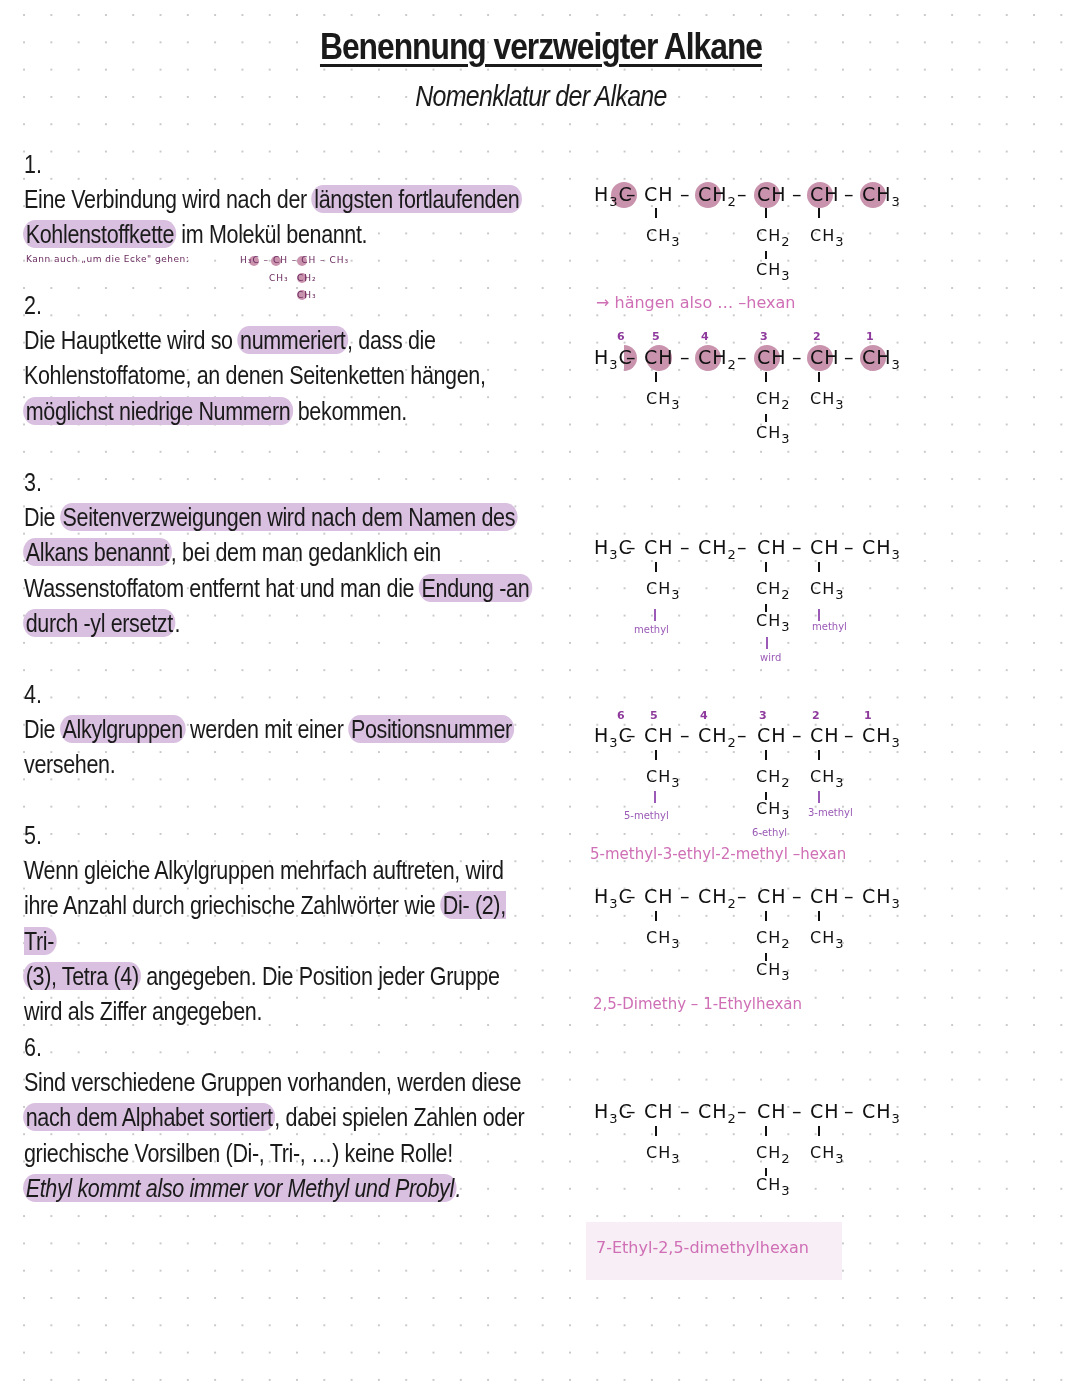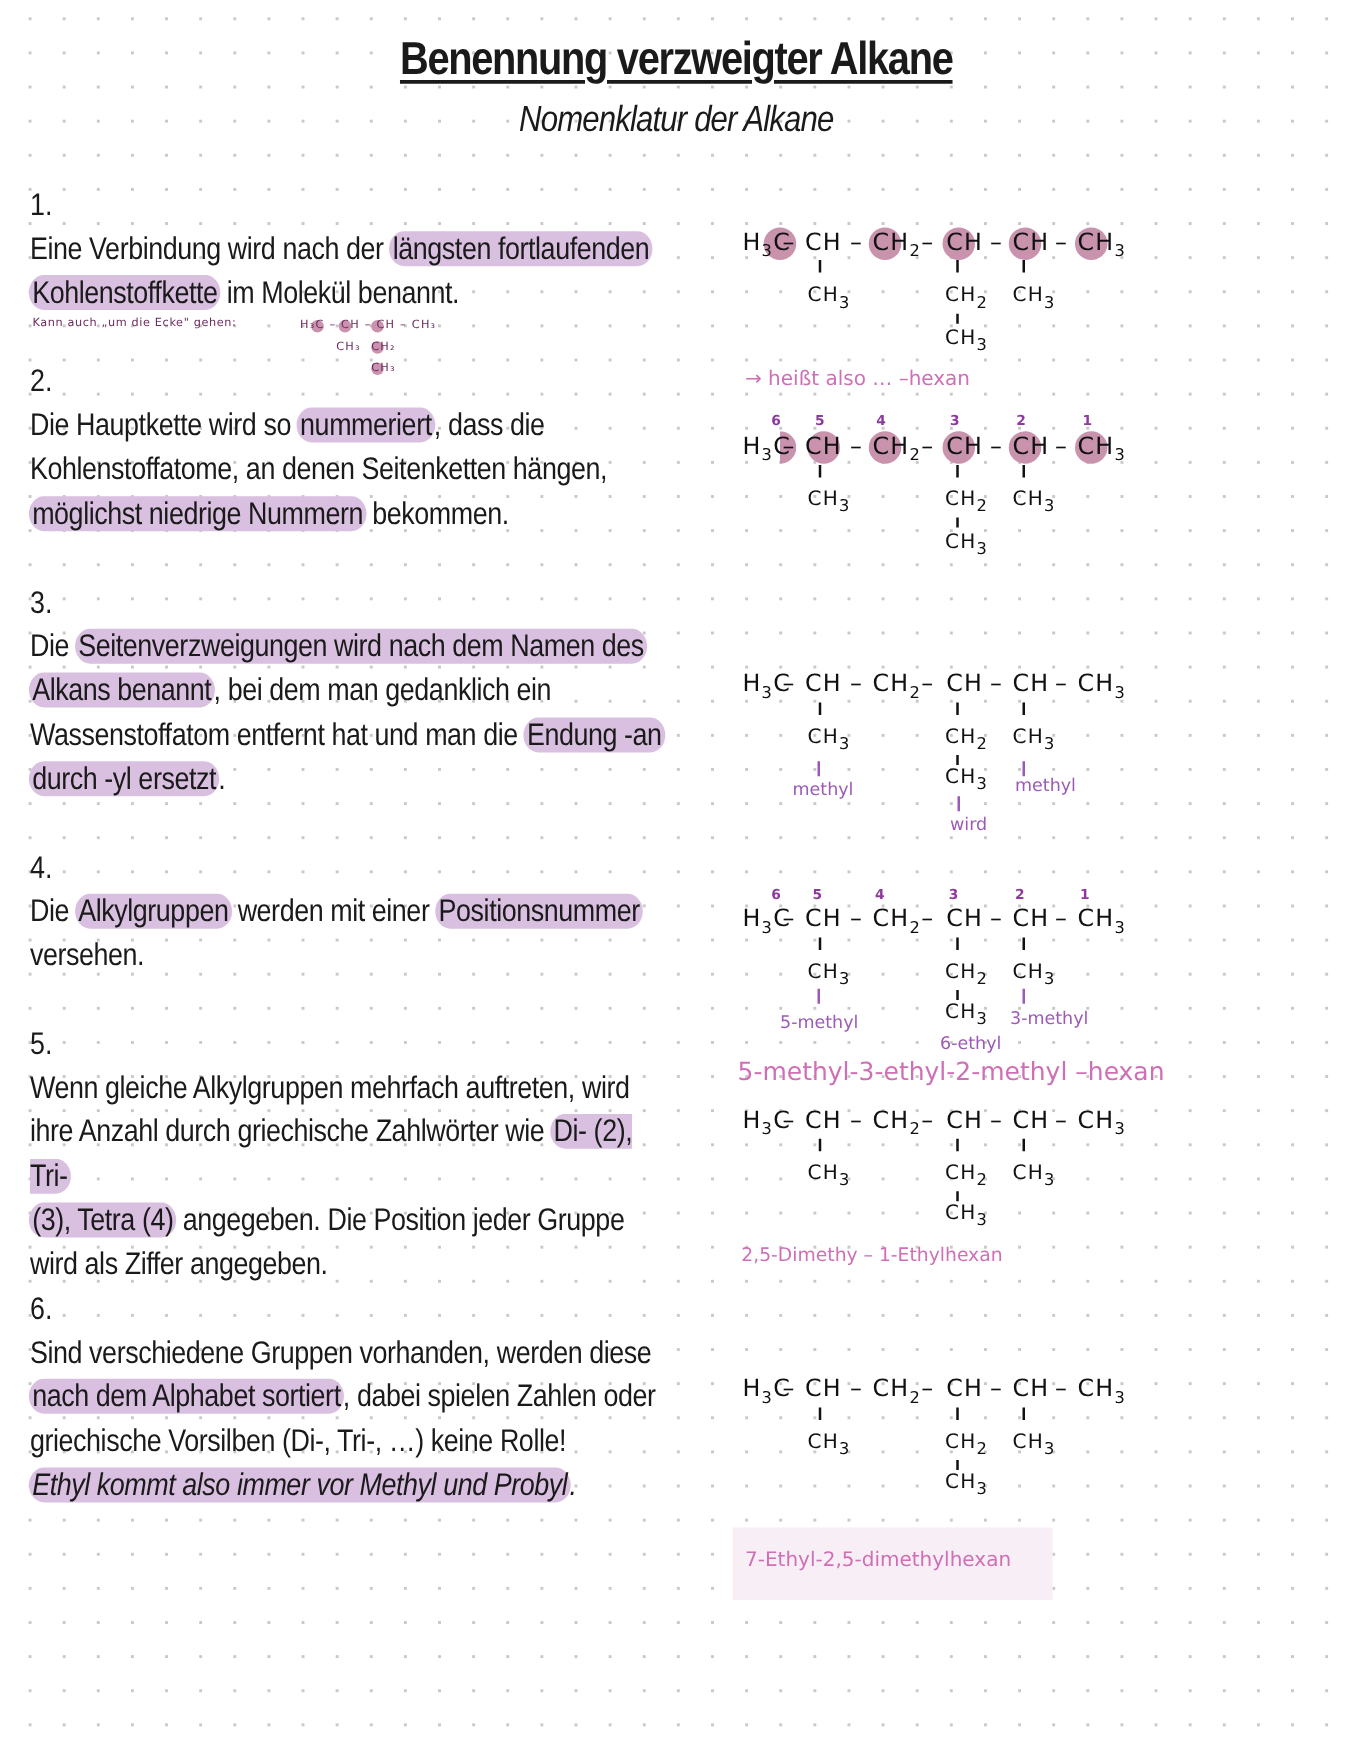--- a/index.html
+++ b/index.html
@@ -34,21 +34,21 @@
   .note {
     position: absolute; font-family: "DejaVu Sans", sans-serif; font-size: 9px;
     color: #6a2a5e; left: 26px; top: 254px; letter-spacing: 0.5px;
   }
   .mol { position: absolute; font-family: "DejaVu Sans", sans-serif; color: #111; }
   .mol .a { position: absolute; font-size: 19px; white-space: pre; letter-spacing: 1px; }
   .mol .s { font-size: 13px; position: relative; top: 5px; }
   .mol .bond { position: absolute; width: 2px; background: #111; }
   .circ { position: absolute; width: 26px; height: 26px; border-radius: 50%; background: #c992ad; }
   .numlbl { position: absolute; font-size: 11px; color: #8e3a9c; font-weight: bold; font-family: "DejaVu Sans", sans-serif; }
-  .lbl { position: absolute; font-size: 14px; color: #9a5ab5; font-family: "DejaVu Sans", sans-serif; white-space: nowrap; }
+  .lbl { position: absolute; font-size: 10px; color: #9a5ab5; font-family: "DejaVu Sans", sans-serif; white-space: nowrap; }
   .arrow { position: absolute; width: 1.5px; background: #9a5ab5; }
   .answer { position: absolute; font-family: "DejaVu Sans", sans-serif; color: #cf6fb5; font-size: 16px; white-space: nowrap; }
   .answer-box { position: absolute; left: 586px; top: 1222px; width: 256px; height: 58px; background: #f8eef5; }
 </style>
 </head>
 <body>
 
 <div class="title"><span>Benennung verzweigter Alkane</span></div>
 <div class="subtitle">Nomenklatur der Alkane</div>
 
@@ -114,21 +114,21 @@
   <div class="a" style="left:268px; top:3px;">CH<span class="s">3</span></div>
   <div class="bond" style="left:61px; top:28px; height:10px;"></div>
   <div class="bond" style="left:171px; top:28px; height:10px;"></div>
   <div class="bond" style="left:224px; top:28px; height:10px;"></div>
   <div class="a" style="left:52px; top:46px; font-size:16px;">CH<span class="s">3</span></div>
   <div class="a" style="left:162px; top:46px; font-size:16px;">CH<span class="s">2</span></div>
   <div class="a" style="left:216px; top:46px; font-size:16px;">CH<span class="s">3</span></div>
   <div class="bond" style="left:171px; top:71px; height:8px;"></div>
   <div class="a" style="left:162px; top:80px; font-size:16px;">CH<span class="s">3</span></div>
 </div>
-<div class="answer" style="left:596px; top:293px; font-size:16px;">→ heißt also … –hexan</div>
+<div class="answer" style="left:596px; top:293px; font-size:16px;">→ hängen also … –hexan</div>
 
 <div class="mol" style="left:594px; top:345px;">
   <div class="numlbl" style="left:23px; top:-15px;">6</div>
   <div class="numlbl" style="left:58px; top:-15px;">5</div>
   <div class="numlbl" style="left:107px; top:-15px;">4</div>
   <div class="numlbl" style="left:166px; top:-15px;">3</div>
   <div class="numlbl" style="left:219px; top:-15px;">2</div>
   <div class="numlbl" style="left:272px; top:-15px;">1</div>
   <div class="circ" style="left:17px; top:0px; clip-path: inset(0 0 0 50%);"></div>
   <div class="circ" style="left:52px; top:0px;"></div>
@@ -210,21 +210,21 @@
   <div class="a" style="left:162px; top:44px; font-size:16px;">CH<span class="s">2</span></div>
   <div class="a" style="left:216px; top:44px; font-size:16px;">CH<span class="s">3</span></div>
   <div class="bond" style="left:171px; top:69px; height:8px;"></div>
   <div class="a" style="left:162px; top:76px; font-size:16px;">CH<span class="s">3</span></div>
   <div class="arrow" style="left:60px; top:68px; height:12px;"></div>
   <div class="lbl" style="left:30px; top:87px;">5-methyl</div>
   <div class="arrow" style="left:224px; top:68px; height:12px;"></div>
   <div class="lbl" style="left:214px; top:84px;">3-methyl</div>
   <div class="lbl" style="left:158px; top:104px;">6-ethyl</div>
 </div>
-<div class="answer" style="left:590px; top:845px; font-size:20px;">5-methyl-3-ethyl-2-methyl –hexan</div>
+<div class="answer" style="left:590px; top:845px; font-size:15px;">5-methyl-3-ethyl-2-methyl –hexan</div>
 
 <div class="mol" style="left:594px; top:884px;">
   <div class="a" style="left:0; top:1px;">H<span class="s">3</span>C</div>
   <div class="a" style="left:32px; top:1px;">–</div>
   <div class="a" style="left:50px; top:1px;">CH</div>
   <div class="a" style="left:86px; top:1px;">–</div>
   <div class="a" style="left:104px; top:1px;">CH<span class="s">2</span></div>
   <div class="a" style="left:143px; top:1px;">–</div>
   <div class="a" style="left:163px; top:1px;">CH</div>
   <div class="a" style="left:198px; top:1px;">–</div>

